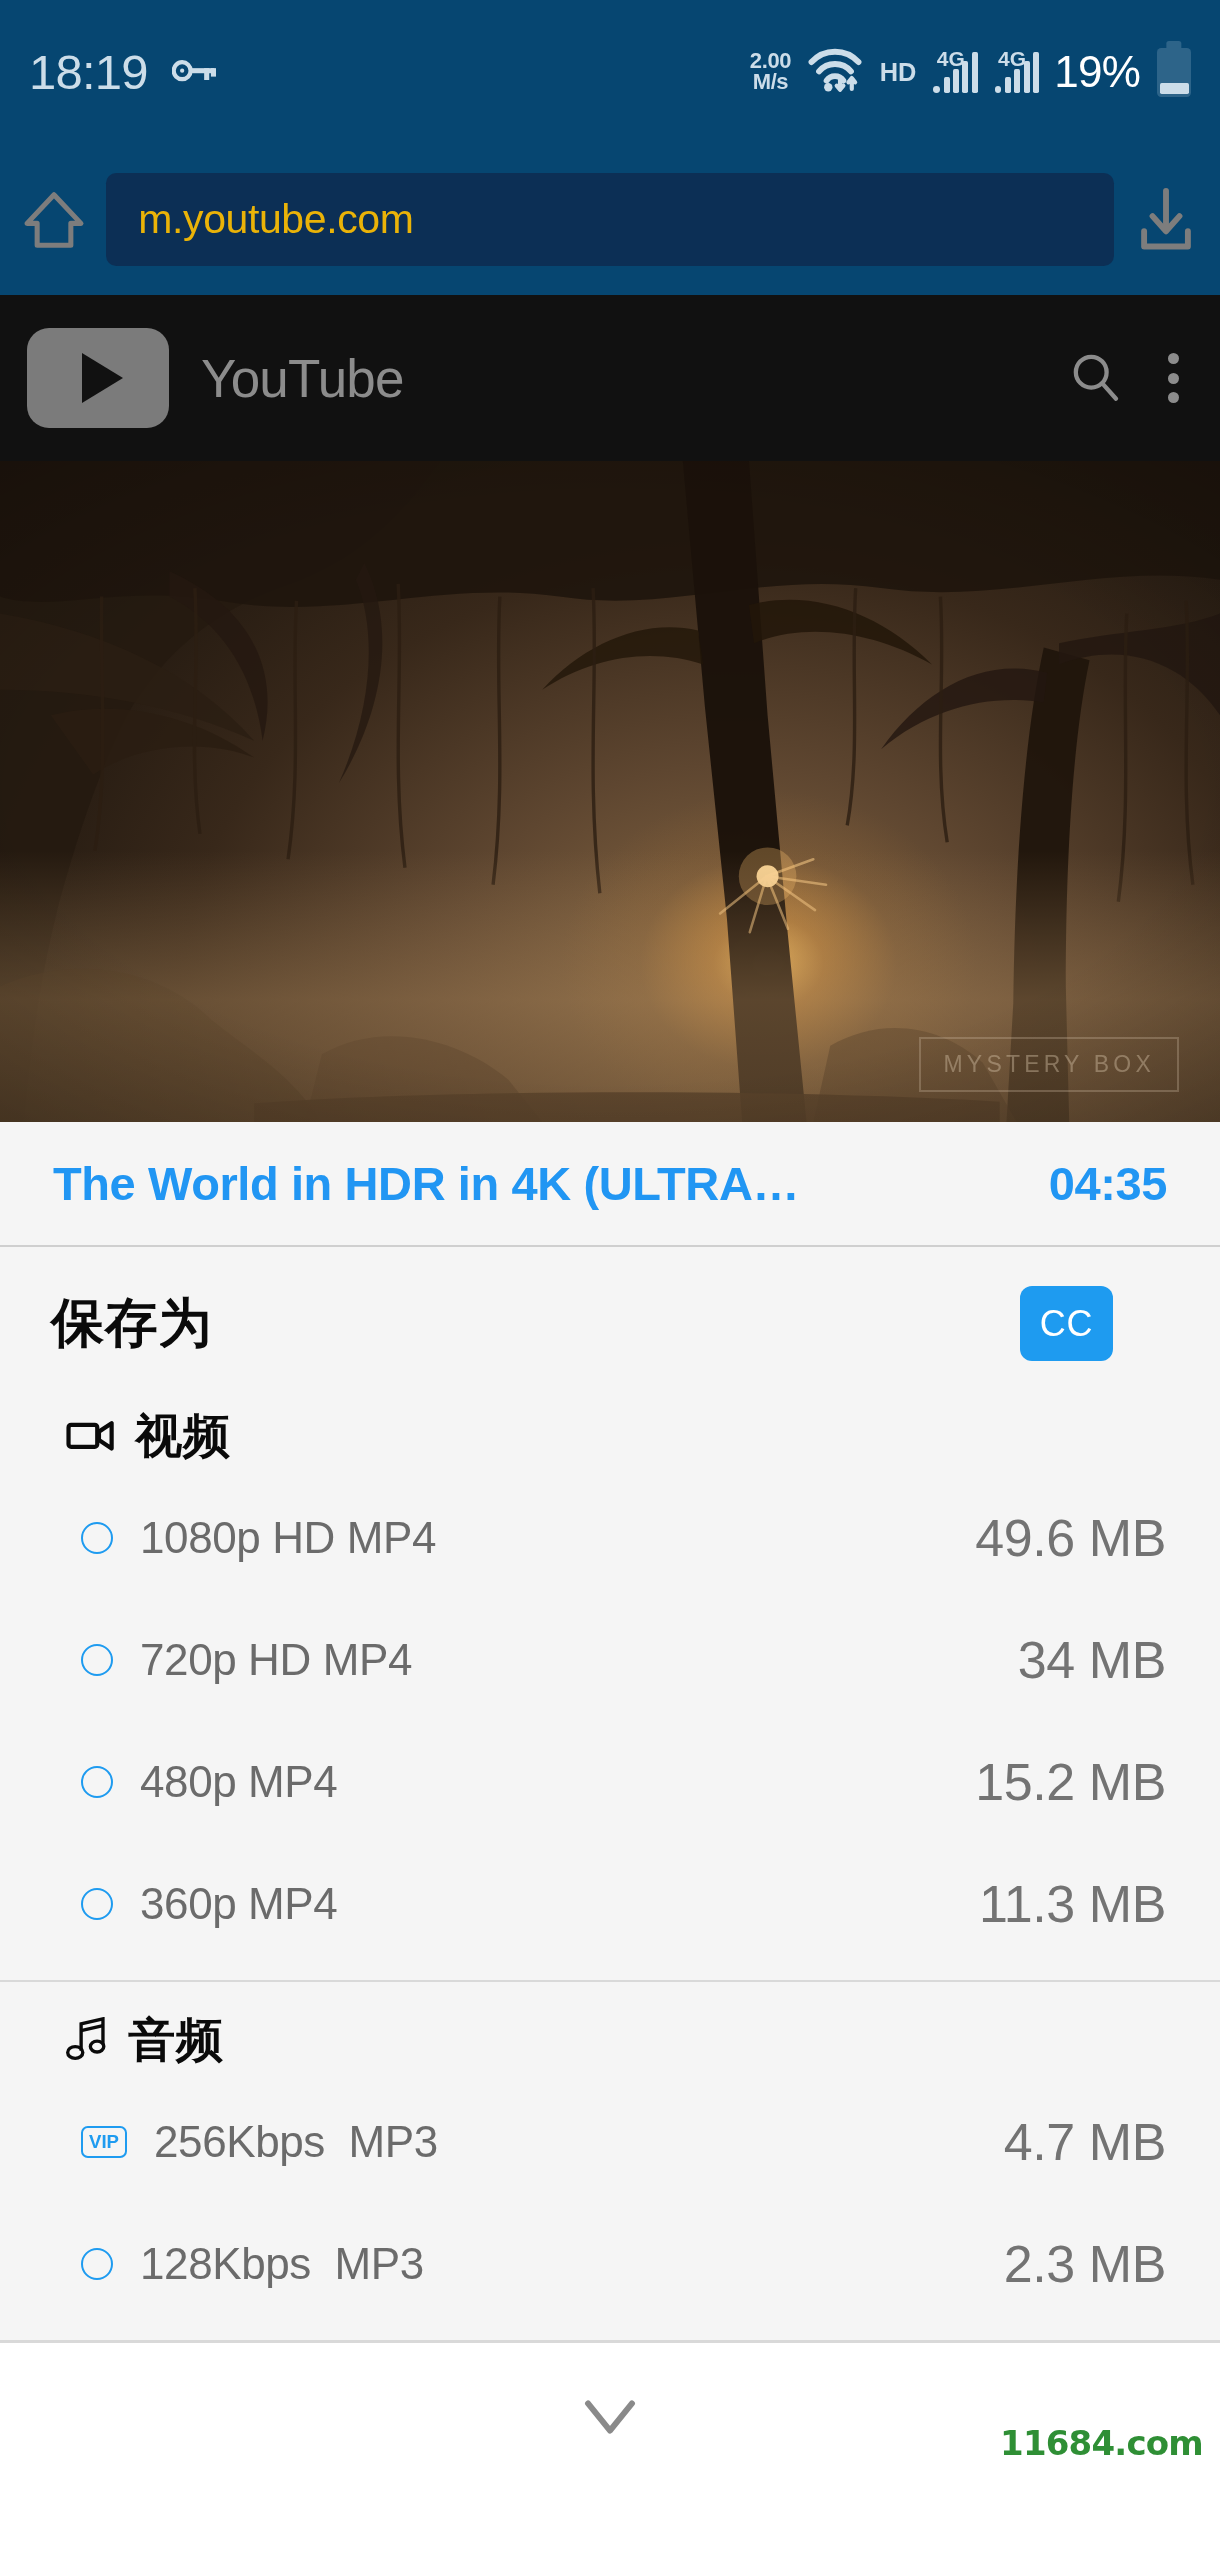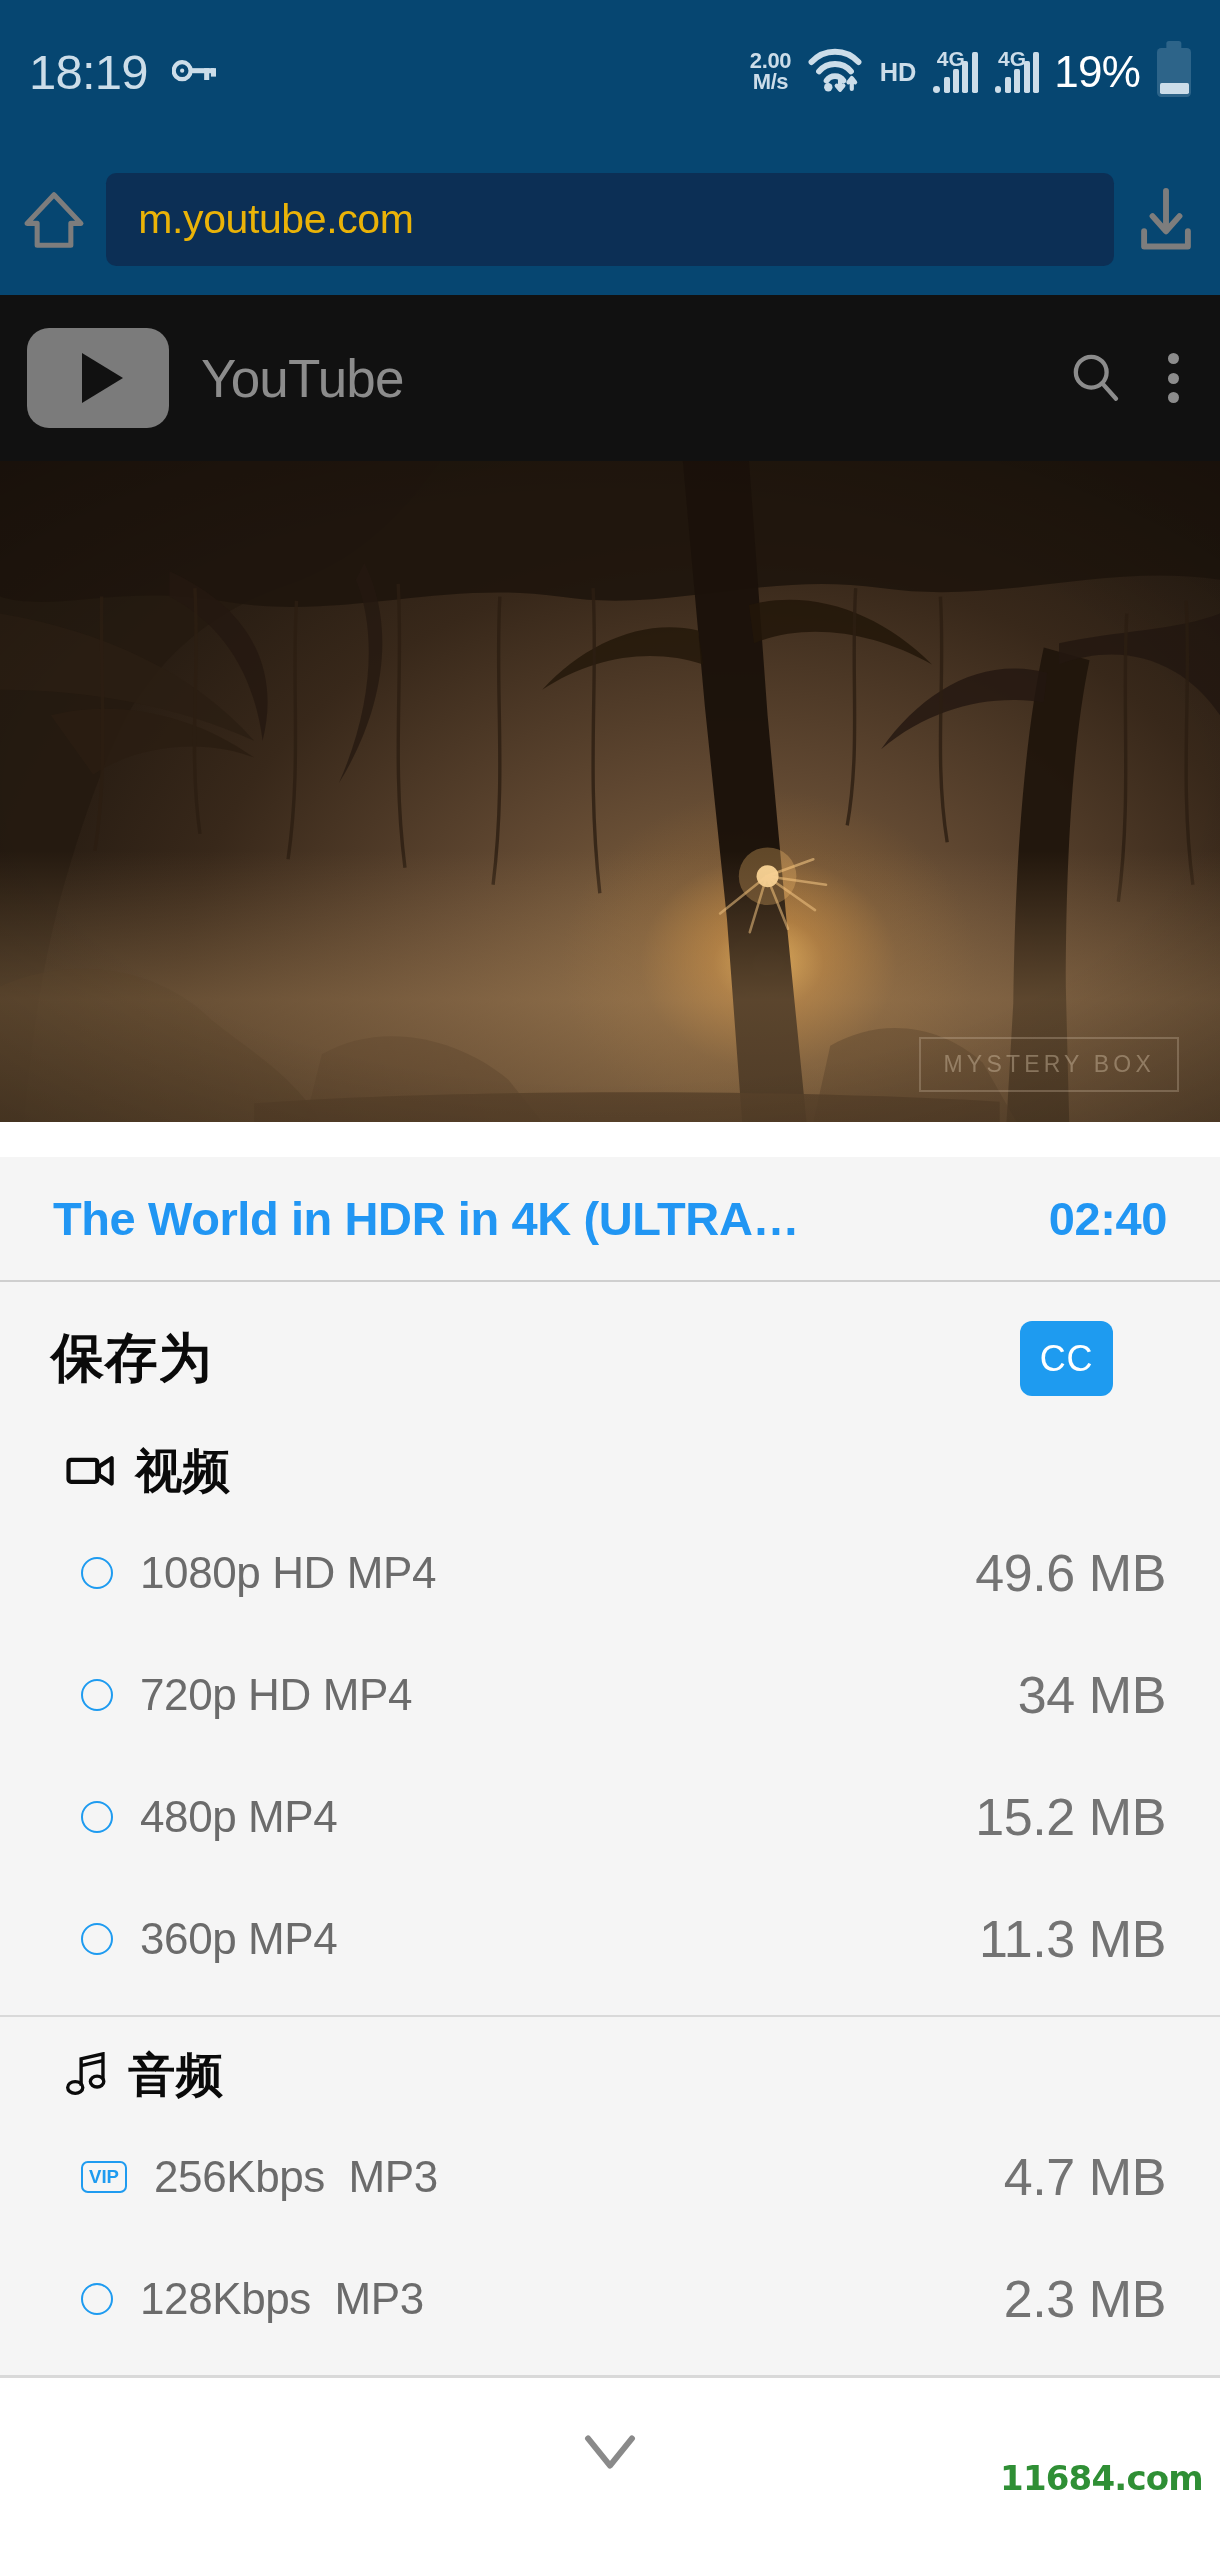--- a/index.html
+++ b/index.html
@@ -120,21 +120,20 @@
     border:2.5px solid rgba(210,190,165,0.30);
     padding:12px 22px; color:rgba(214,196,170,0.42);
     font-size:23px; letter-spacing:4.2px; font-weight:400;
   }
 
   
   .titlerow {
     height:125px; background:#f5f5f5;
     display:flex; align-items:center; padding:0 53px;
     border-bottom:2.5px solid #cfcfcf;
-    margin-top:35px;
   }
   .vtitle {
     color:#2196f3; font-size:47px; font-weight:bold; letter-spacing:-0.4px;
     white-space:nowrap; overflow:hidden; text-overflow:ellipsis; flex:1;
   }
   .vdur {
     color:#2196f3; font-size:47px; font-weight:bold; margin-left:37px;
     letter-spacing:-0.4px; flex:0 0 auto;
   }
 
@@ -359,21 +358,21 @@
       <circle cx="906" cy="490" r="13" fill="#ffe2ab" opacity="0.95"></circle>
       <circle cx="906" cy="490" r="34" fill="#ffc570" opacity="0.30"></circle>
     </svg>
     <div class="mist"></div>
     <div class="vig"></div>
     <div class="wm-box">MYSTERY BOX</div>
   </div>
 
   <div class="titlerow">
     <div class="vtitle">The World in HDR in 4K (ULTRA…</div>
-    <div class="vdur">02:40</div>
+    <div class="vdur">04:35</div>
   </div>
 
   <div class="panel">
 
     <div class="saverow">
       <div class="savelabel">保存为</div>
       <div class="sr-spacer"></div>
       <div class="cc-badge">CC</div>
     </div>
 

